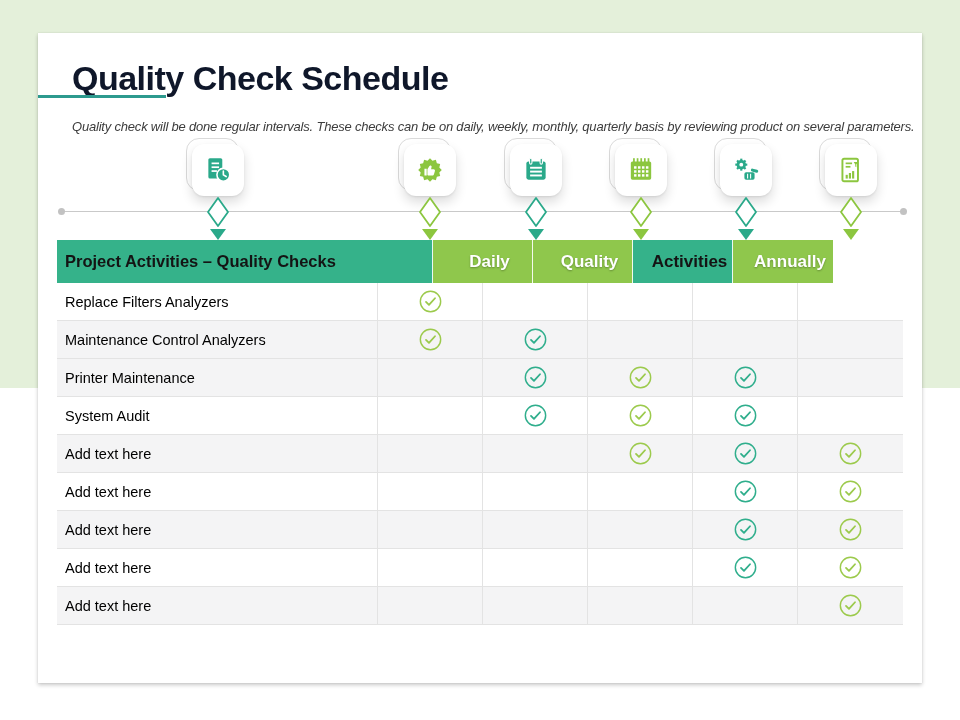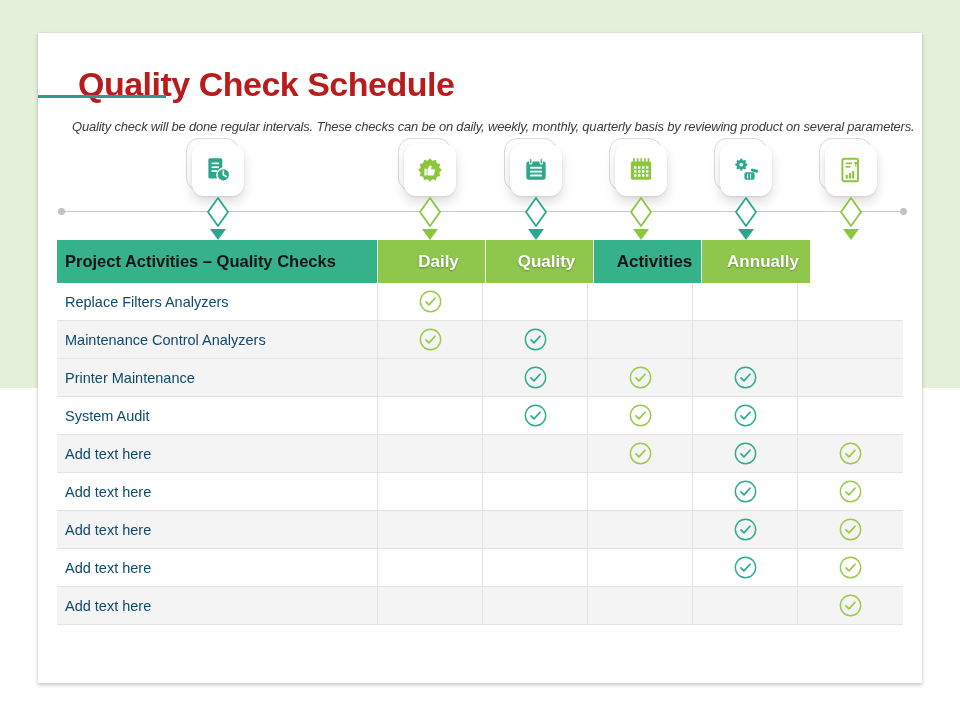--- a/index.html
+++ b/index.html
@@ -6,22 +6,22 @@
   #slide{
     position:relative;width:960px;height:720px;overflow:hidden;
     font-family:"Liberation Sans",sans-serif;background:#fff;
   }
   .bg-band{position:absolute;left:0;top:0;width:960px;height:388px;background:var(--background-green);}
   .card{
     position:absolute;left:38px;top:33px;width:884px;height:650px;background:#fff;
     box-shadow:0 2px 4px rgba(0,0,0,0.22),0 0 1px rgba(0,0,0,0.12);
   }
   .title{
-    position:absolute;left:22px;top:14px;margin:18px;
-    font-size:34px;font-weight:bold;color:#b91c1c;letter-spacing:-0.5px;
+    position:absolute;left:22px;top:14px;margin:12px;
+    font-size:34px;font-weight:bold;color:#0f172a;letter-spacing:-0.5px;
   }
   .title-underline{position:absolute;left:0;top:62px;width:128px;height:3px;background:var(--underline);}
   .subtitle{
     position:absolute;left:22px;top:74px;margin:12px;white-space:nowrap;
     font-size:13px;font-style:italic;color:#3c3c3c;letter-spacing:-0.2px;
   }
   
   .tl-line{position:absolute;left:24px;top:178px;width:843px;height:1px;background:var(--timeline-line);}
   .tl-dot{position:absolute;top:175px;width:7px;height:7px;border-radius:50%;background:#c2c2c2;}
   .tl-dot.left{left:20px;}
@@ -43,29 +43,29 @@
   .triangle{position:absolute;left:50%;transform:translateX(-50%);top:85px;}
   
   .qtable{position:absolute;left:19px;top:207px;width:846px;}
   .qtable *{box-sizing:border-box;}
   .t-head{display:flex;height:43px;}
   .hc{
     display:flex;align-items:center;justify-content:center;
     font-weight:bold;font-size:17px;border-right:1px solid rgba(255,255,255,0.9);
   }
   .hc:last-child{border-right:none;}
-  .hc.first{width:321px;justify-content:flex-start;padding-left:8px;font-size:16.5px;}
-  .hc.cc{width:108px;padding-left:14px;}
+  .hc.first{width:376px;justify-content:flex-start;padding-left:8px;font-size:16.5px;}
+  .hc.cc{width:100px;padding-left:14px;}
   .tone-teal-bg{background:var(--teal);color:#141414;}
   .tone-green-bg{background:var(--green);color:#fff;text-shadow:0 1px 2px rgba(0,0,0,0.3);}
   .t-row{display:flex;height:38px;background:#fff;border-bottom:1px solid var(--border);}
   .t-row.striped{background:var(--stripe);}
   .cell{height:100%;display:flex;align-items:center;border-right:1px solid var(--border);}
   .cell:last-child{border-right:none;}
-  .cell.c0{width:321px;padding-left:8px;font-size:14.5px;color:#0c4a6e;}
+  .cell.c0{width:321px;padding-left:8px;font-size:14.5px;color:#000000;}
   .cell.cc{width:105px;justify-content:center;}
   .check.tone-check-green{color:var(--check-green);}
   .check.tone-check-teal{color:var(--check-teal);}
 </style>
 </head>
 <body>
 
 <div id="slide">
   <div class="bg-band"></div>
 

